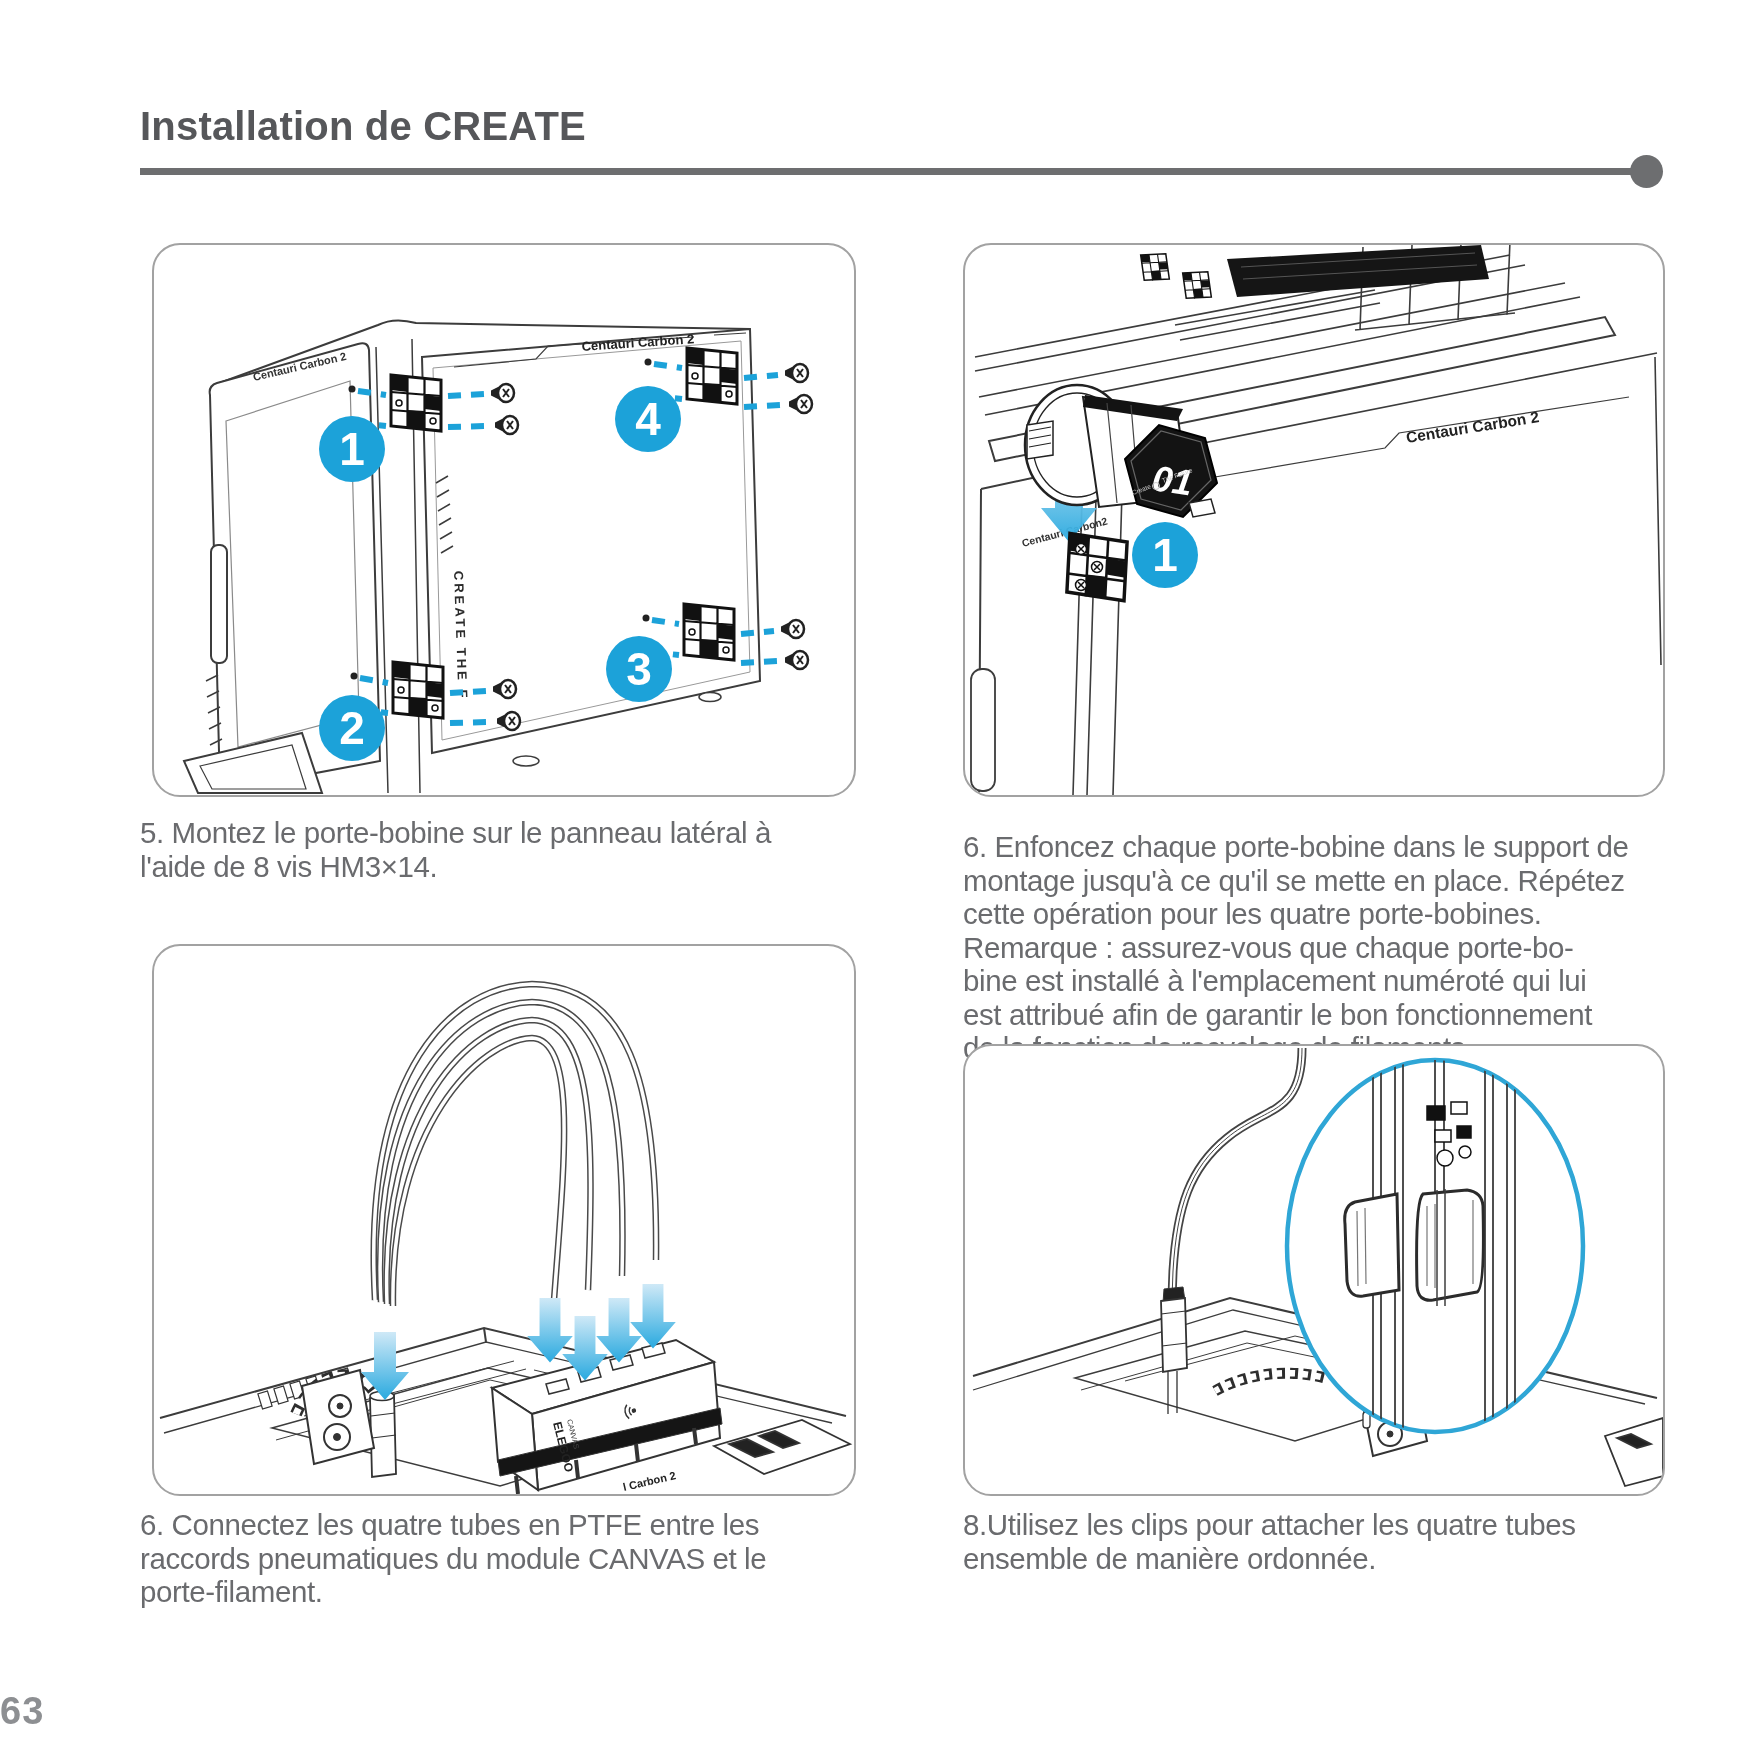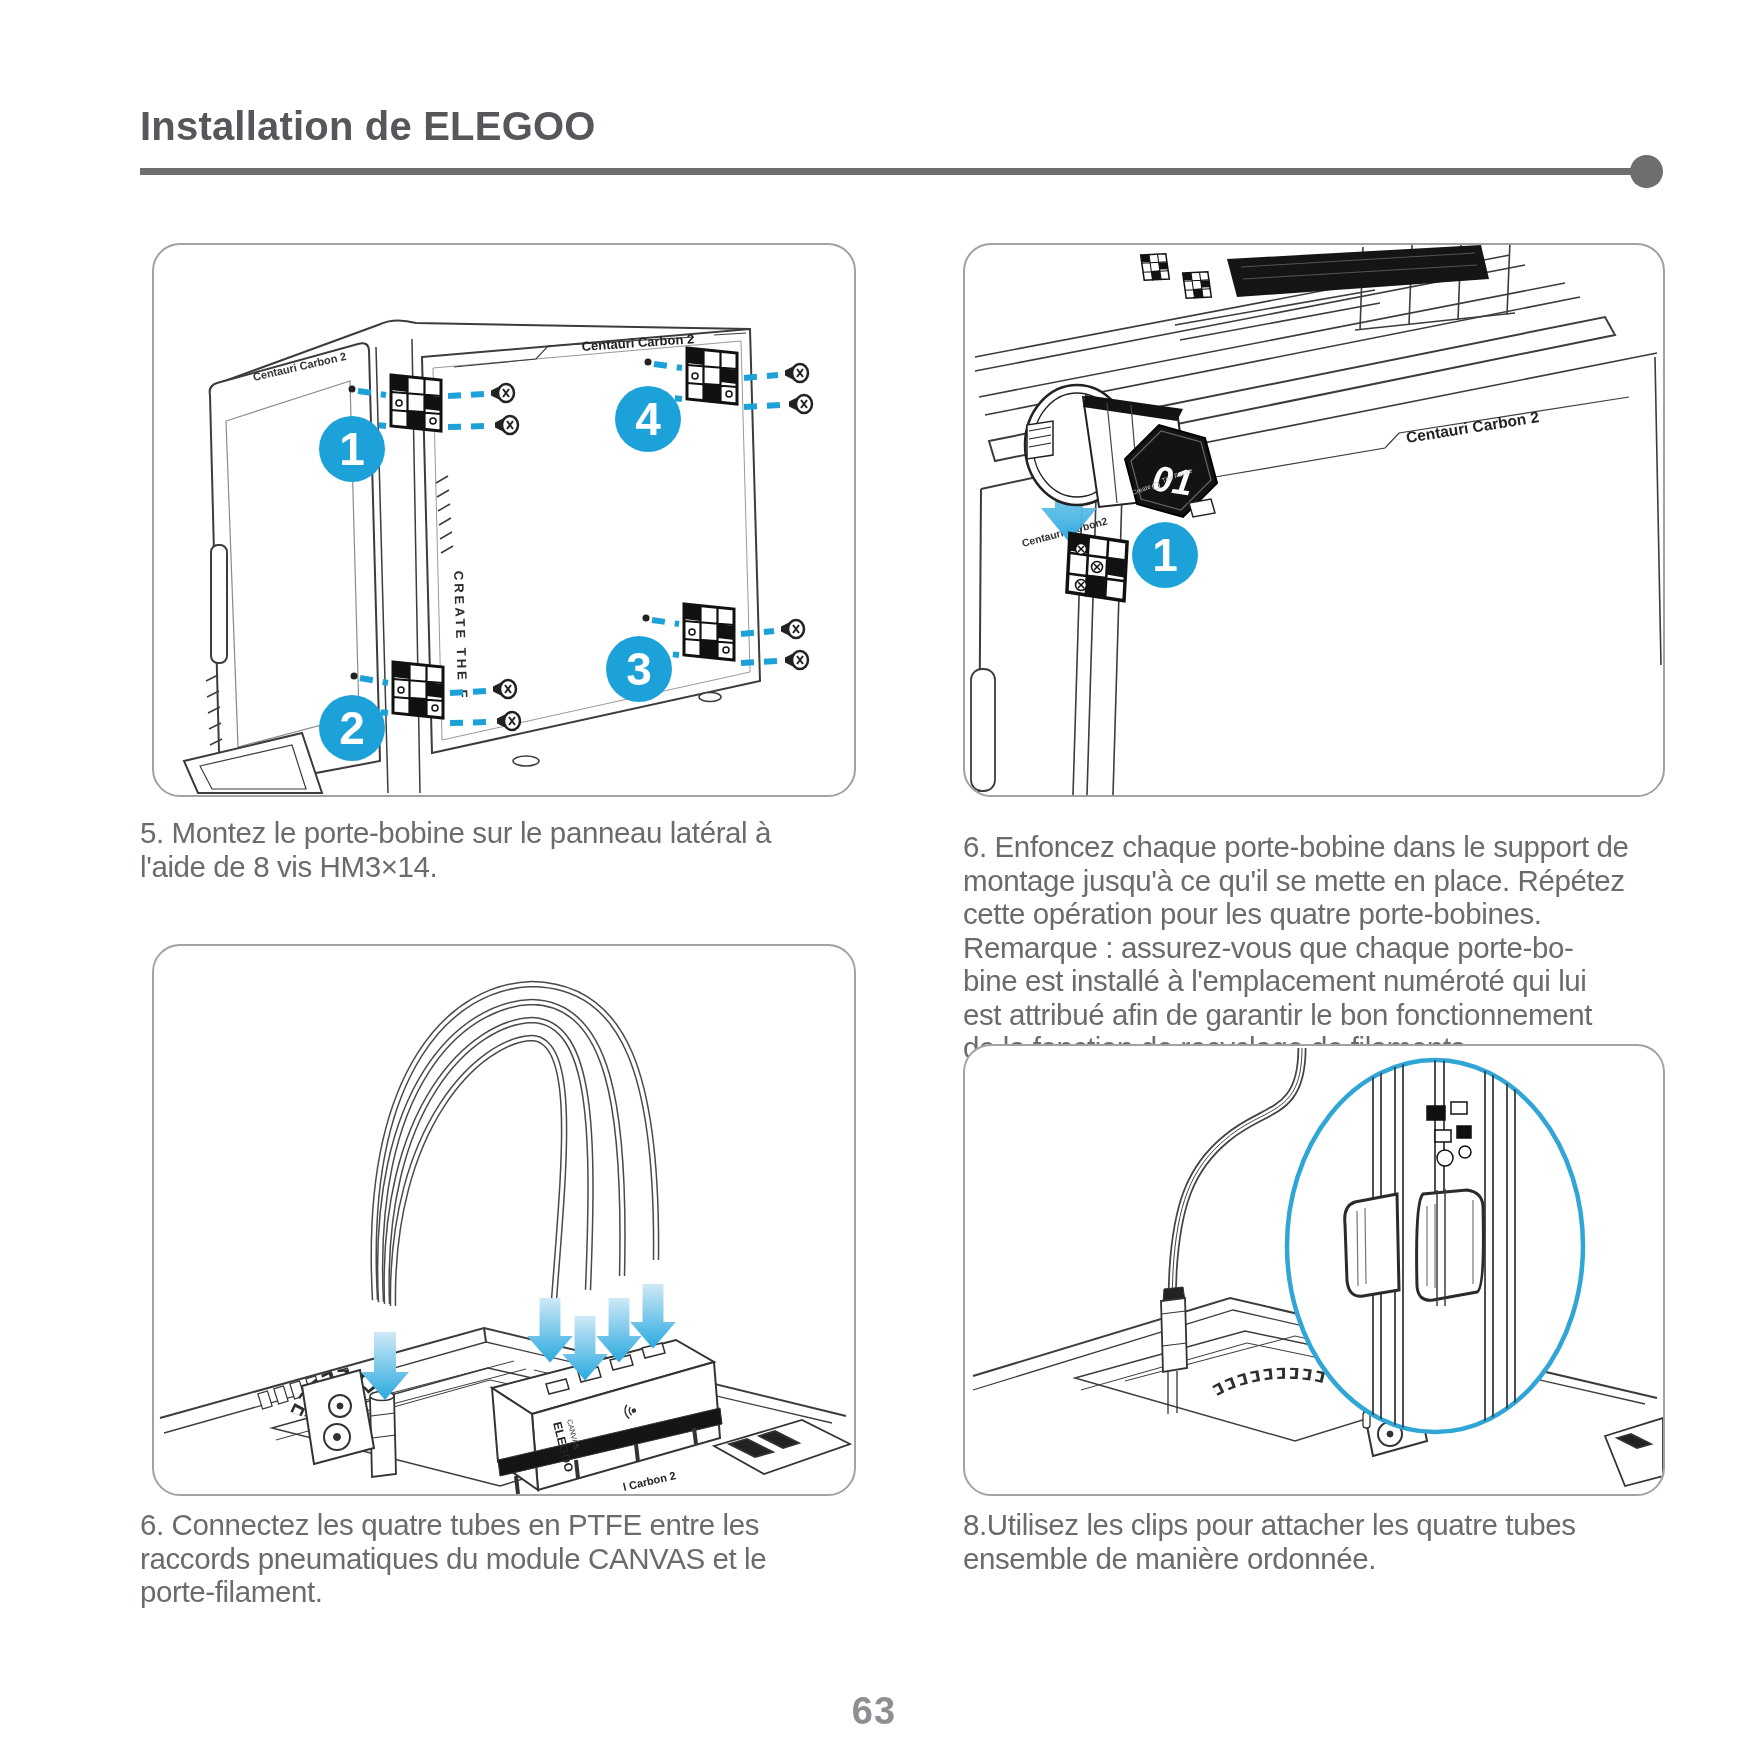--- a/index.html
+++ b/index.html
@@ -18,29 +18,29 @@
   .fig svg{display:block;font-family:"Liberation Sans",sans-serif;}
   .caption{position:absolute;font-size:29.5px;line-height:33.5px;color:#6a6b6e;
            letter-spacing:-0.4px;white-space:pre;}
   #cap5{left:140px;top:808px;width:716px;margin-top:8px;}
   #cap6{left:963px;top:830px;width:716px;}
   #cap7{left:140px;top:1508px;width:716px;}
   #cap8{left:963px;top:1508px;width:716px;}
   .badge{position:absolute;width:66px;height:66px;border-radius:50%;background:#1CA2D9;
          color:#fff;font-size:46px;font-weight:bold;display:flex;align-items:center;
          justify-content:center;line-height:1;}
-  .pageno{position:absolute;left:0;top:1690px;width:100%;text-align:center;
+  .pageno{position:absolute;left:0;top:1690px;width:100%;text-align:left;
           font-size:38px;font-weight:bold;color:#8d8f92;letter-spacing:1px;}
 </style>
 </head>
 <body>
 
 <div id="page">
 
-  <div class="title">Installation de ELEGOO</div>
+  <div class="title">Installation de CREATE</div>
   <div class="rule"></div>
   <div class="rule-dot"></div>
 
   <div class="fig" id="fig1" style="position:absolute;">
     <svg width="700" height="550" viewBox="0 0 700 550">
       <defs>
         <g id="bkt1">
           <path d="M-25,-28 L25,-23 L25,28 L-25,23 Z" fill="#fff" stroke="#111" stroke-width="3"></path>
           <path d="M-25,-11 L25,-7 M-25,7 L25,11 M-8.5,-26 L-8.5,26 M8.5,-24.5 L8.5,27" stroke="#111" stroke-width="2.2" fill="none"></path>
           <path d="M-25,-28 L-8.5,-26 L-8.5,-11 L-25,-13 Z" fill="#111"></path>

